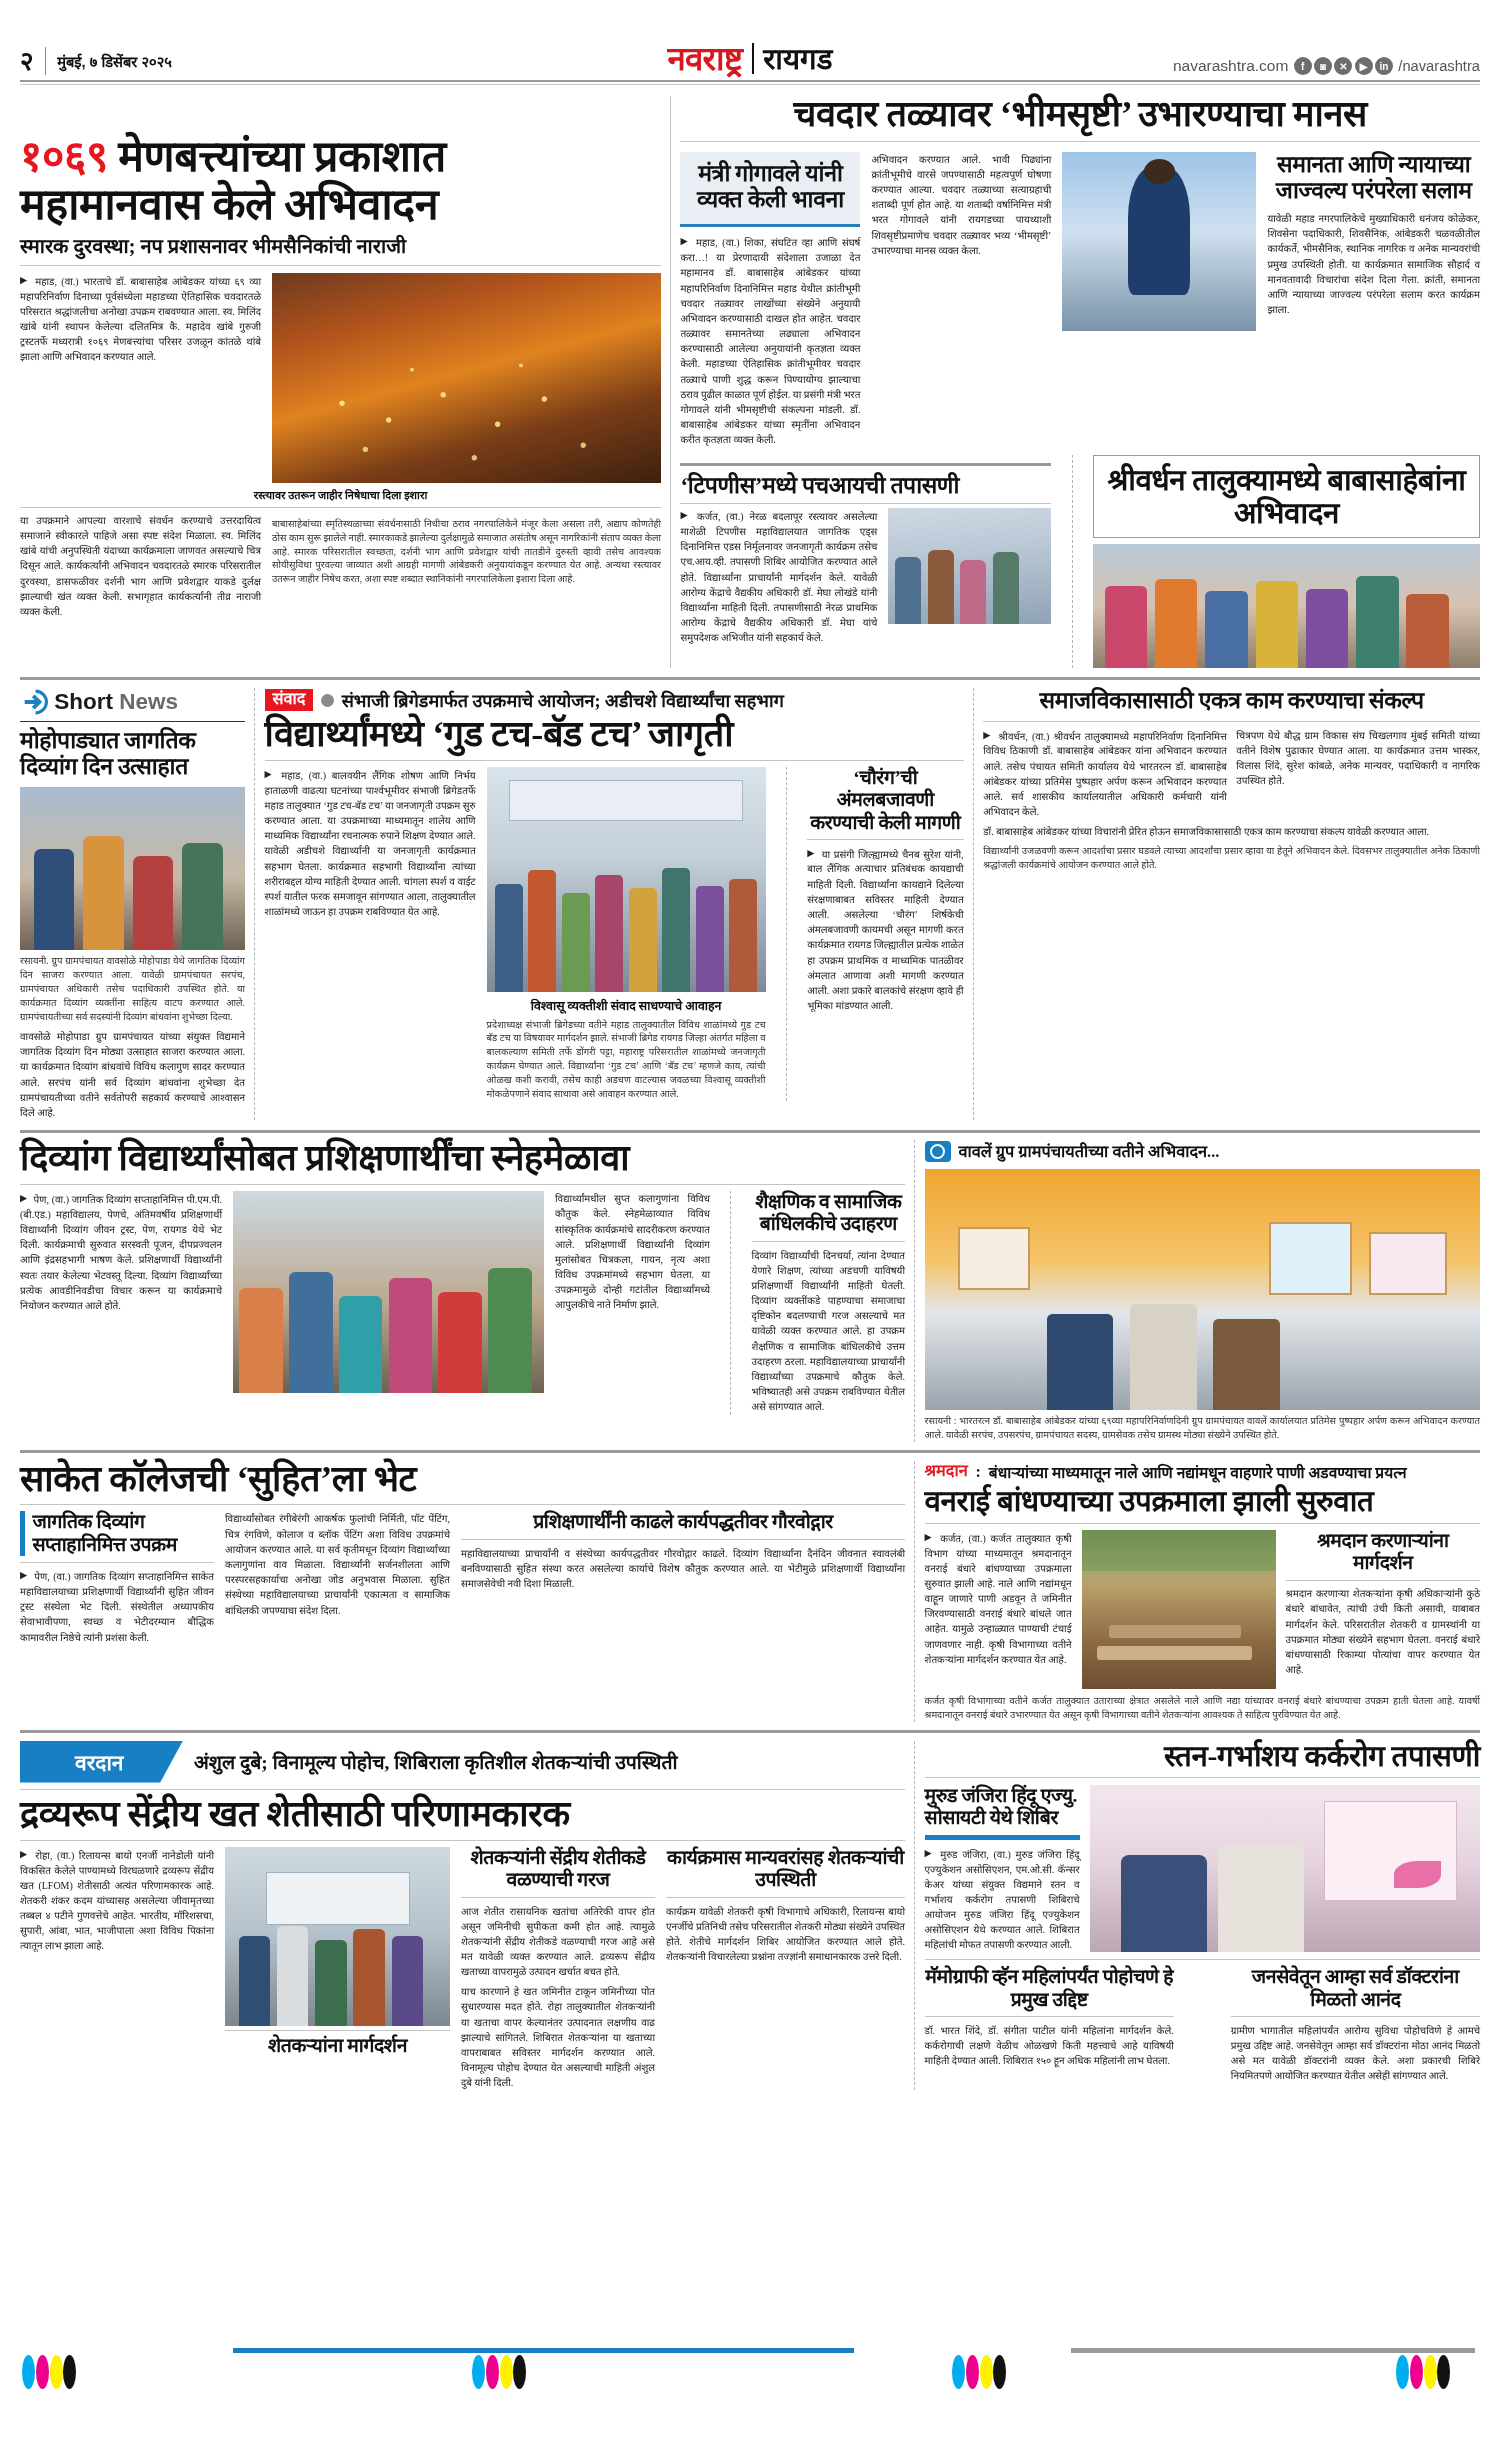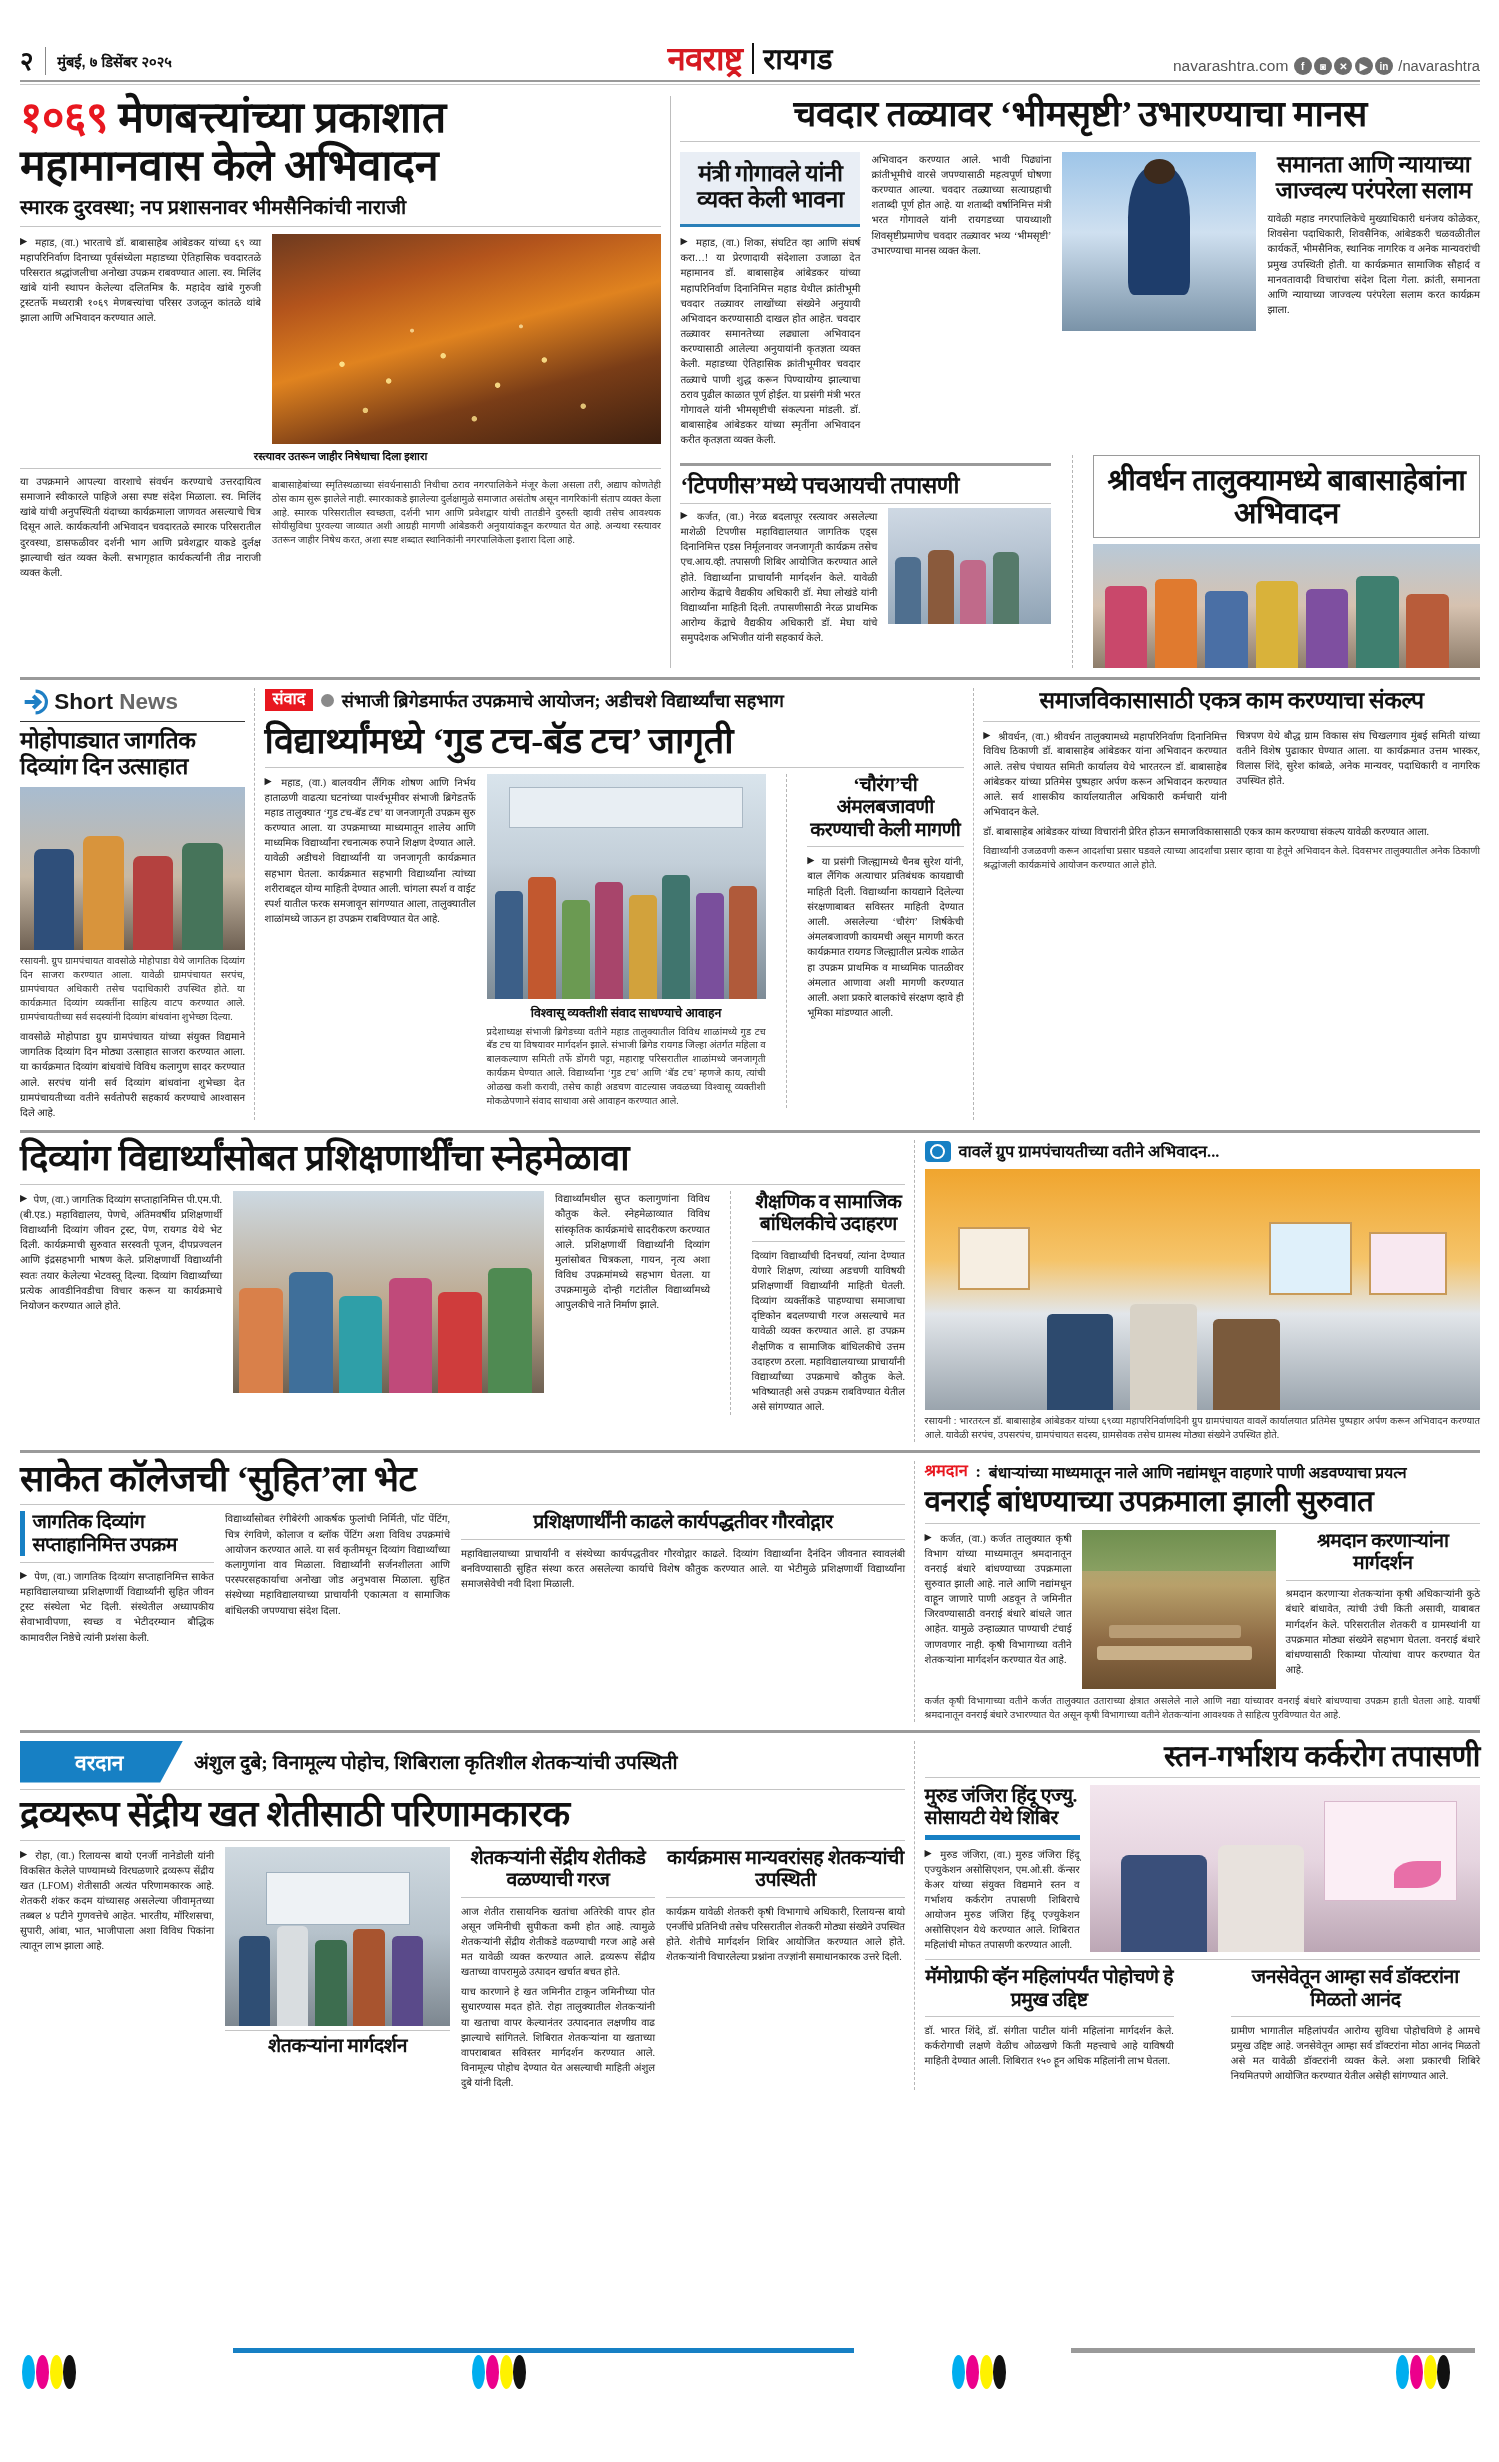--- a/index.html
+++ b/index.html
@@ -141,21 +141,21 @@
         <span>▶</span>
         <span>in</span>
       </div>
       <div class="mh-handle">/navarashtra</div>
     </div>
   </div>
   <div class="rule-double"></div>
 
   <div class="cols" style="margin-top:11px;">
 
-    <div style="flex:0 0 641px;">
+    <div style="flex:0 0 641px;margin-top:39px;">
       <div class="hl hl-xxl">
         <span class="red">१०६९</span><span> मेणबत्त्यांच्या प्रकाशात</span>
       </div>
       <div class="hl hl-xxl" style="margin-top:3.1px;">महामानवास केले अभिवादन</div>
       <div class="subhead" style="margin-top:6.2px;">स्मारक दुरवस्था; नप प्रशासनावर भीमसैनिकांची नाराजी</div>
       <div class="hr-thin"></div>
 
       <div style="display:flex; gap:11px;">
         <div style="flex:0 0 241px;" class="body-txt lead">महाड, (वा.) भारताचे डॉ. बाबासाहेब आंबेडकर यांच्या ६९ व्या महापरिनिर्वाण दिनाच्या पूर्वसंध्येला महाडच्या ऐतिहासिक चवदारतळे परिसरात श्रद्धांजलीचा अनोखा उपक्रम राबवण्यात आला. स्व. मिलिंद खांबे यांनी स्थापन केलेल्या दलितमित्र कै. महादेव खांबे गुरुजी ट्रस्टतर्फे मध्यरात्री १०६९ मेणबत्त्यांचा परिसर उजळून कांतळे थांबे झाला आणि अभिवादन करण्यात आले.</div>
         <div style="flex:1;">
@@ -281,21 +281,21 @@
     </div>
 
     <div class="vrule dot"></div>
 
     <div style="flex:0 0 699px;">
       <div class="tagbar">
         <div class="tag-red">संवाद</div>
         <div class="dotgray"></div>
         <div class="tagline">संभाजी ब्रिगेडमार्फत उपक्रमाचे आयोजन; अडीचशे विद्यार्थ्यांचा सहभाग</div>
       </div>
-      <div class="hl hl-xl" style="margin-top:11px;">विद्यार्थ्यांमध्ये ‘गुड टच-बॅड टच’ जागृती</div>
+      <div class="hl hl-xl" style="margin-top:4px;">विद्यार्थ्यांमध्ये ‘गुड टच-बॅड टच’ जागृती</div>
       <div class="hr-thin" style="margin:6.2px 0;"></div>
 
       <div style="display:flex;gap:11px;">
         <div style="flex:0 0 211px;" class="body-txt lead">महाड, (वा.) बालवयीन लैंगिक शोषण आणि निर्भय हाताळणी वाढत्या घटनांच्या पार्श्वभूमीवर संभाजी ब्रिगेडतर्फे महाड तालुक्यात ‘गुड टच-बॅड टच’ या जनजागृती उपक्रम सुरु करण्यात आला. या उपक्रमाच्या माध्यमातून शालेय आणि माध्यमिक विद्यार्थ्यांना रचनात्मक रुपाने शिक्षण देण्यात आले. यावेळी अडीचशे विद्यार्थ्यांनी या जनजागृती कार्यक्रमात सहभाग घेतला. कार्यक्रमात सहभागी विद्यार्थ्यांना त्यांच्या शरीराबद्दल योग्य माहिती देण्यात आली. चांगला स्पर्श व वाईट स्पर्श यातील फरक समजावून सांगण्यात आला, तालुक्यातील शाळांमध्ये जाऊन हा उपक्रम राबविण्यात येत आहे.</div>
         <div style="flex:0 0 279px;">
           <div class="photo" style="height:225px;background:linear-gradient(180deg,#d9e4ec 0%,#c3cfd9 40%,#7d8b96 100%);">
             <div style="position:absolute;top:6%;left:8%;right:8%;height:18%;background:#e8eef3;border:1.6px solid #aab8c4;"></div>
             <div style="position:absolute;bottom:0;left:3%;width:10%;height:48%;background:#3c5f88;border-radius:4.7px 4.7px 0 0;"></div>
             <div style="position:absolute;bottom:0;left:15%;width:10%;height:54%;background:#c2582f;border-radius:4.7px 4.7px 0 0;"></div>
             <div style="position:absolute;bottom:0;left:27%;width:10%;height:44%;background:#6b9a52;border-radius:4.7px 4.7px 0 0;"></div>

